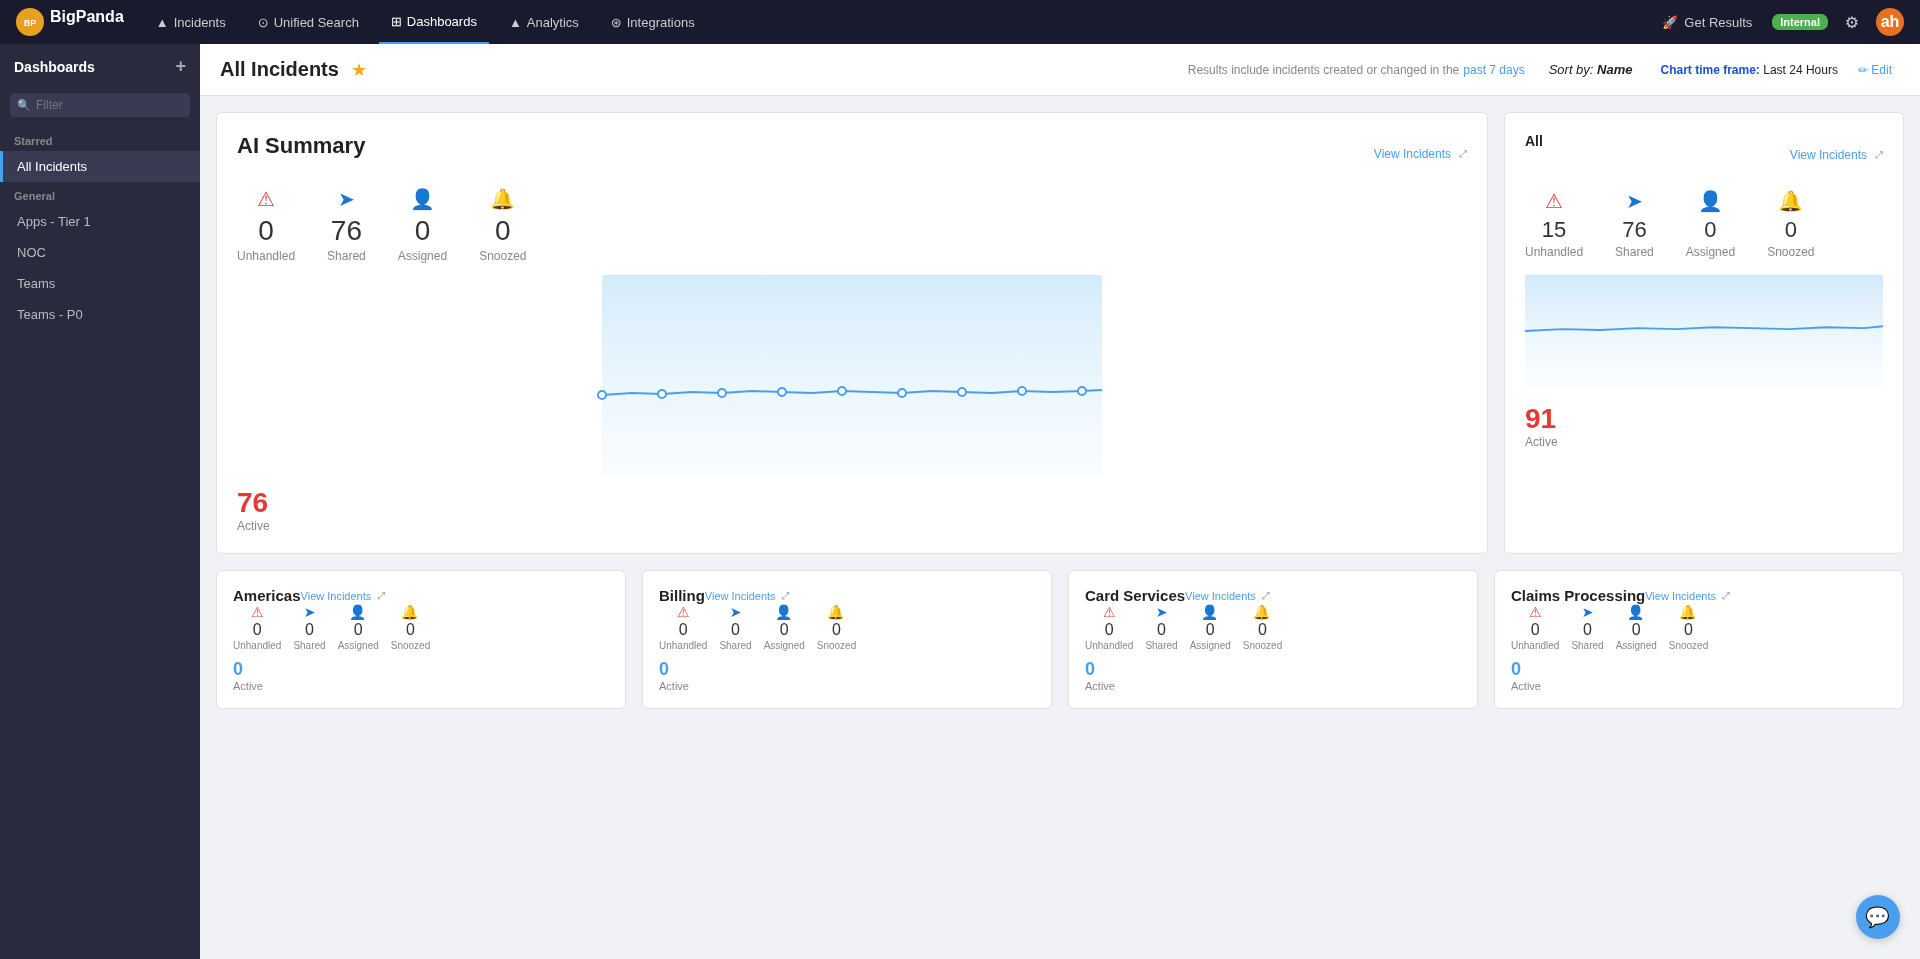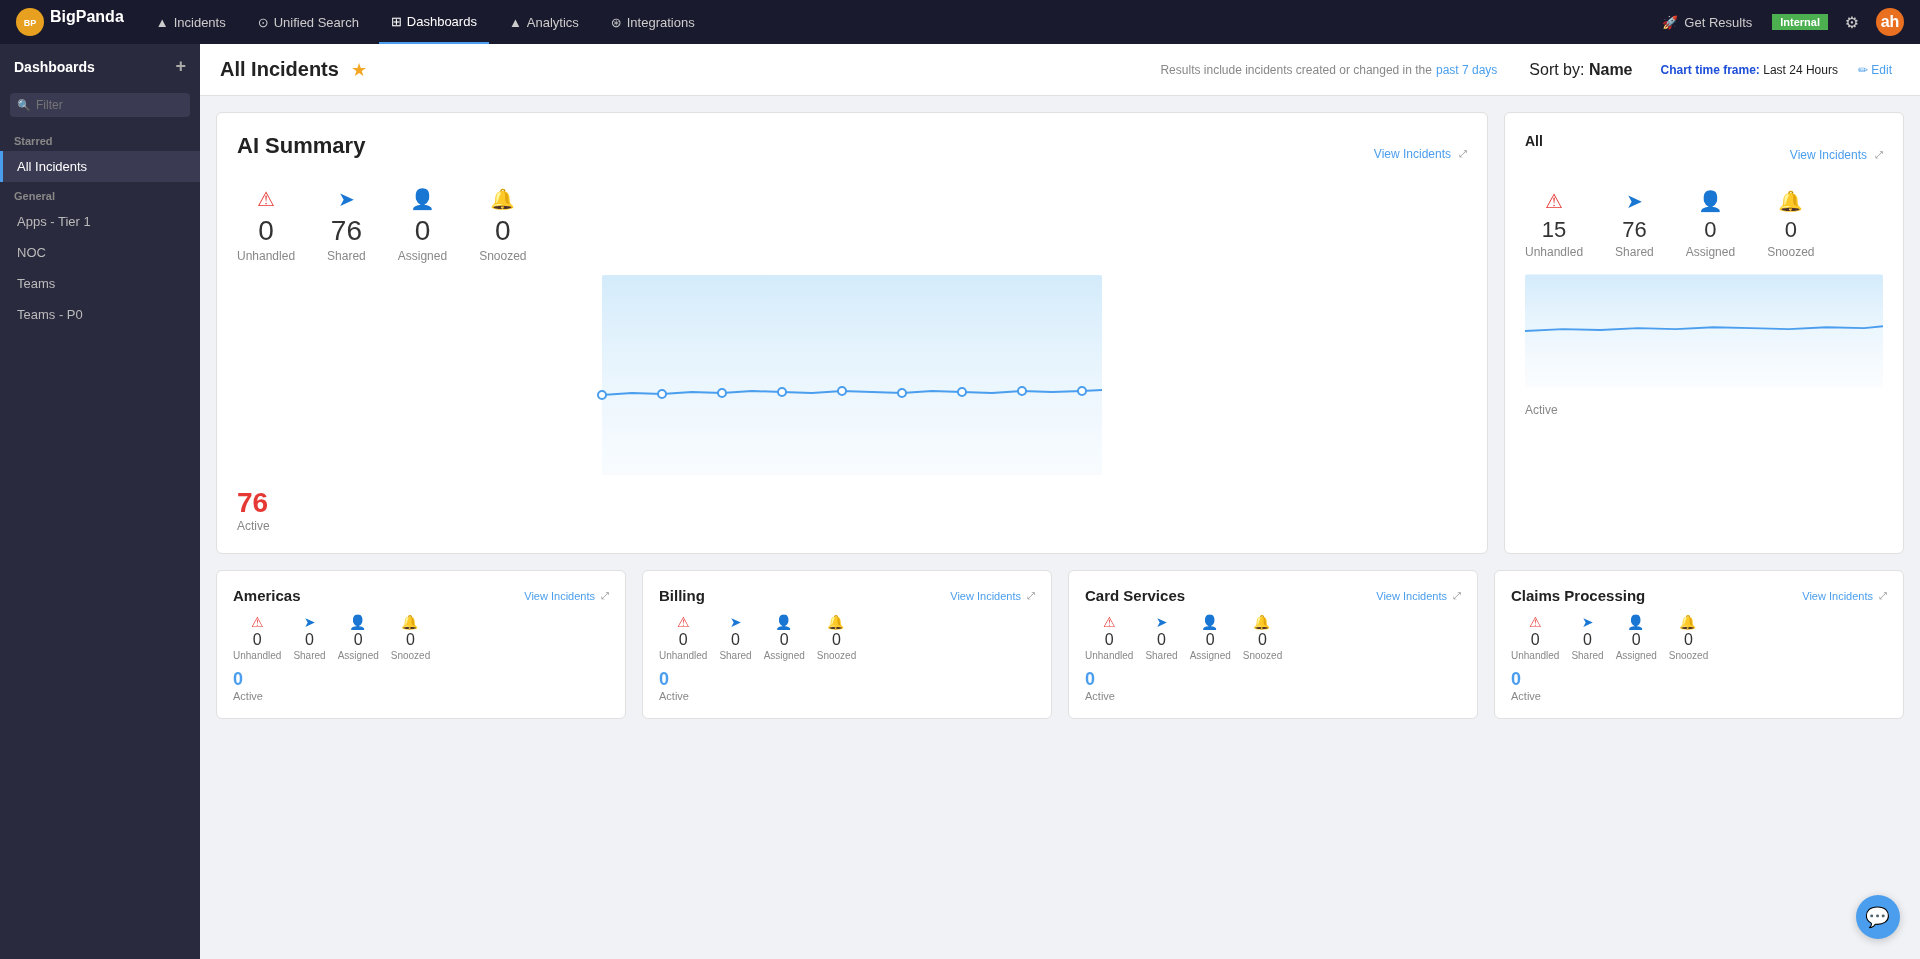--- a/index.html
+++ b/index.html
@@ -10,21 +10,21 @@
       display: flex; align-items: center; height: 44px;
       background: #1a1a2e; color: #fff; padding: 0 16px; gap: 8px;
       position: fixed; top: 0; left: 0; right: 0; z-index: 100;
     }
     .topnav-logo { display: flex; align-items: flex-start; gap: 6px; font-weight: 700; font-size: 16px; margin-right: 12px; }
     .topnav-logo-icon { width: 28px; height: 28px; background: #e8a020; border-radius: 50%; display: flex; align-items: center; justify-content: center; font-size: 12px; color: #fff; font-weight: 900; }
     .nav-item { padding: 0 12px; height: 44px; display: flex; align-items: center; font-size: 13px; color: #ccc; cursor: pointer; gap: 5px; }
     .nav-item.active { color: #fff; border-bottom: 2px solid #4a9eed; }
     .nav-spacer { flex: 1; }
     .nav-get-started { display: flex; align-items: center; gap: 6px; font-size: 13px; color: #ccc; cursor: pointer; padding: 0 12px; }
-    .nav-badge { background: #4caf50; color: #fff; font-size: 11px; padding: 2px 8px; border-radius: 0; font-weight: 600; }
+    .nav-badge { background: #4caf50; color: #fff; font-size: 11px; padding: 2px 8px; border-radius: 7px; font-weight: 600; }
     .nav-settings { width: 32px; height: 32px; display: flex; align-items: center; justify-content: center; cursor: pointer; color: #ccc; }
     .nav-avatar { width: 28px; height: 28px; background: #e87020; border-radius: 50%; display: flex; align-items: center; justify-content: center; font-size: 16px; color: #fff; font-weight: 700; cursor: pointer; }
 
     
     .layout { display: flex; margin-top: 44px; height: calc(100vh - 44px); }
 
     
     .sidebar {
       width: 200px; background: #2a2a3e; color: #ccc; flex-shrink: 0;
       display: flex; flex-direction: column; overflow-y: auto;
@@ -40,21 +40,21 @@
     
     .main { flex: 1; overflow-y: auto; padding: 0; }
 
     
     .page-header { display: flex; align-items: center; padding: 14px 20px; background: #fff; border-bottom: 1px solid #e0e0e0; gap: 12px; flex-wrap: wrap; }
     .page-title { font-size: 20px; font-weight: 700; color: #222; }
     .star-icon { color: #f5a623; font-size: 18px; cursor: pointer; }
     .page-header-spacer { flex: 1; }
     .page-meta { font-size: 12px; color: #888; display: flex; align-items: center; gap: 4px; }
     .page-meta-highlight { color: #4a9eed; font-weight: 500; }
-    .sort-by { font-size: 16px; color: #888; margin-left: 20px; }
+    .sort-by { font-size: 13px; color: #888; margin-left: 12px; font-style: italic; }
     .sort-by span { color: #222; font-weight: 500; }
     .chart-timeframe { font-size: 12px; color: #888; margin-left: 16px; }
     .chart-timeframe span { color: #1d4ed8; font-weight: 700; }
     .edit-btn { display: flex; align-items: center; gap: 4px; font-size: 12px; color: #4a9eed; cursor: pointer; border: none; background: none; padding: 4px 8px; }
 
     
     .dashboard-content { padding: 16px; display: flex; flex-direction: column; gap: 16px; }
 
     
     .top-row { display: grid; grid-template-columns: 1fr 400px; gap: 16px; }
@@ -86,21 +86,21 @@
     .active-label { font-size: 12px; color: #888; }
 
     
     .card-header { display: flex; align-items: center; justify-content: space-between; margin-bottom: 12px; }
     .view-incidents { font-size: 12px; color: #4a9eed; cursor: pointer; display: flex; align-items: center; gap: 4px; }
     .expand-icon { font-size: 10px; color: #888; cursor: pointer; }
 
     
     .bottom-row { display: grid; grid-template-columns: repeat(4, 1fr); gap: 16px; }
     .small-card { background: #fff; border-radius: 6px; border: 1px solid #e0e0e0; padding: 16px; }
-    .small-card-header { display: flex; align-items: center; justify-content: space-between; margin-bottom: 10px; }
+    .small-card-header { display: flex; align-items: center; justify-content: flex-start; margin-bottom: 0; }
     .small-card-title { font-size: 15px; font-weight: 700; color: #222; }
     .small-stats-row { display: flex; gap: 12px; align-items: center; margin-bottom: 8px; flex-wrap: wrap; }
     .small-stat { display: flex; flex-direction: column; align-items: center; gap: 1px; }
     .small-stat-icon { font-size: 14px; }
     .small-stat-value { font-size: 16px; font-weight: 400; color: #333; }
     .small-stat-label { font-size: 10px; color: #888; }
     .small-active-value { font-size: 18px; font-weight: 700; color: #4a9eed; }
     .small-active-label { font-size: 11px; color: #888; }
 
     .chat-btn { position: fixed; bottom: 20px; right: 20px; width: 44px; height: 44px; background: #4a9eed; border-radius: 50%; display: flex; align-items: center; justify-content: center; color: #fff; font-size: 20px; cursor: pointer; box-shadow: 0 2px 8px rgba(0,0,0,0.2); }
@@ -314,20 +314,21 @@
                   <stop offset="0%" stop-color="#c8e6fa" stop-opacity="0.8"></stop>
                   <stop offset="100%" stop-color="#e8f4fd" stop-opacity="0.2"></stop>
                 </linearGradient>
               </defs>
               <rect width="380" height="120" fill="url(#blueGrad2)" rx="2"></rect>
               <polyline points="0,60 40,58 80,59 120,57 160,58 200,56 240,57 280,58 320,56 360,57 380,55" fill="none" stroke="#4a9eed" stroke-width="2"></polyline>
             </svg>
           </div>
 
           <div class="active-count">
+            <div class="active-value" style="color:#e53935;">91</div>
             <div class="active-label">Active</div>
           </div>
         </div>
       </div>
 
       <div class="bottom-row" id="bottom-cards-container">
 
       <div class="small-card">
       <div class="small-card-header">
         <span class="small-card-title">Americas</span>

